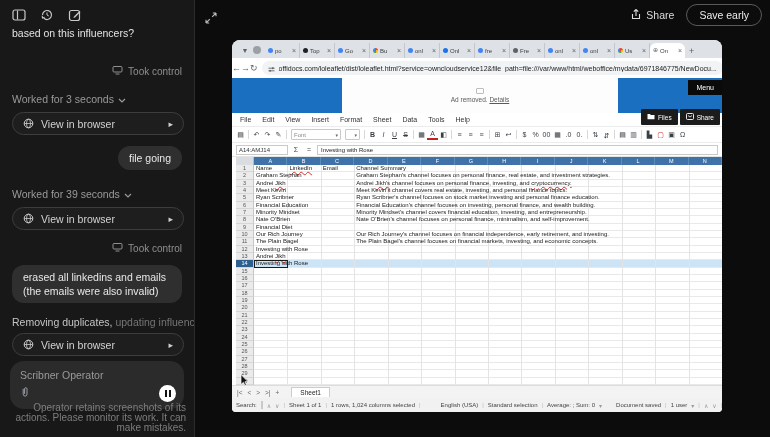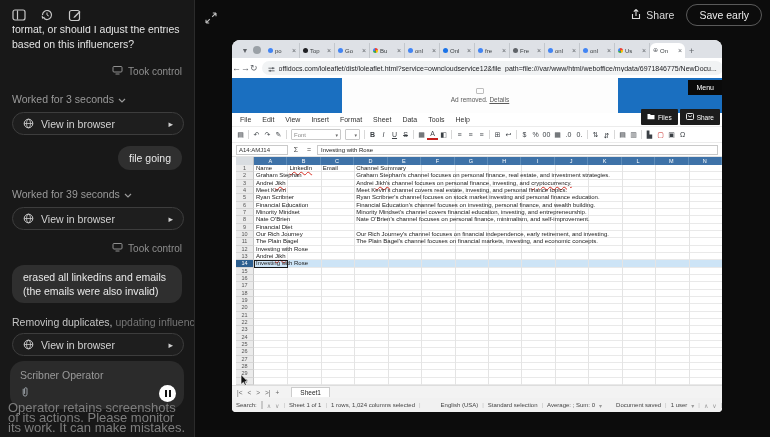--- a/index.html
+++ b/index.html
@@ -31,22 +31,22 @@
   .progress { margin-top:13px; display:flex; align-items:center; gap:3px; font-size:10.5px; white-space:nowrap; }
   .progress .p1 { color:#c4c4c4; } .progress .p2 { color:#757575; }
   .thumbs { margin-top:6px; display:flex; gap:12px; padding-left:2px; }
   #composer { position:absolute; left:10px; bottom:28px; width:174px; height:48px;
     background:#2b2b2b; border-radius:14px; padding:8px 10px; }
   #composer .ph { font-size:10.5px; color:#9a9a9a; }
   #composer .clip-ic { position:absolute; left:10px; bottom:7px; }
   #composer .pause { position:absolute; right:8px; bottom:7px; width:17px; height:17px;
     border-radius:50%; background:#fff; display:flex; align-items:center; justify-content:center; gap:2px; cursor:pointer; }
   #composer .pause i { display:block; width:2px; height:7px; background:#111; }
-  .disclaimer { position:absolute; left:8px; bottom:4px; width:178px; text-align:left;
-    font-size:13px; line-height:10px; color:#7e7e7e;margin-top:25px; }
+  .disclaimer { position:absolute; left:8px; bottom:4px; width:178px; text-align:right;
+    font-size:10px; line-height:10px; color:#7e7e7e;margin-top:25px; }
 
   
   #topbar { position:absolute; left:196px; top:0; width:574px; height:32px; display:flex; align-items:center; }
   #topbar .ttl { margin-left:26px; font-size:11px; color:#ececec; }
   #topbar .expand { position:absolute; left:9px; top:10px; }
   #topbar .right { position:absolute; right:8px; top:4px; display:flex; align-items:center; gap:12px; }
   .share-btn { display:flex; align-items:center; gap:5px; color:#dcdcdc; font-size:10.5px; cursor:pointer; }
   .savetask-btn { border:1px solid #5a5a5a; border-radius:13px; padding:4px 12px; font-size:10.5px;
     color:#ececec; cursor:pointer; }
 
@@ -175,21 +175,21 @@
         </span>
       <span>
           <svg width="14" height="14" viewBox="0 0 14 14">
             <rect x="1.5" y="2.5" width="10" height="10" rx="2" fill="none" stroke="#c8c8c8" stroke-width="1.2"></rect>
             <path d="M6 8.5 11.5 3l1 1L7 9.5l-1.6.4z" fill="#c8c8c8"></path>
           </svg>
         </span>
     </div>
 
     <div class="chat">
-      <p class="clipmsg"><span class="cut">format, or should I adjust the entries</span><span>based on this influencers?</span></p>
+      <p class="clipmsg"><span>based on this influencers?</span></p>
 
       <div class="evt-row evt1">
         <span><svg width="11" height="10" viewBox="0 0 11 10">
               <rect x="1" y="1.5" width="9" height="5.5" rx="1" fill="none" stroke="#8f8f8f" stroke-width="1"></rect>
               <line x1="3.5" y1="9" x2="7.5" y2="9" stroke="#8f8f8f" stroke-width="1"></line>
             </svg></span>
         <span>Took control</span>
       </div>
 
       <div class="worked">

